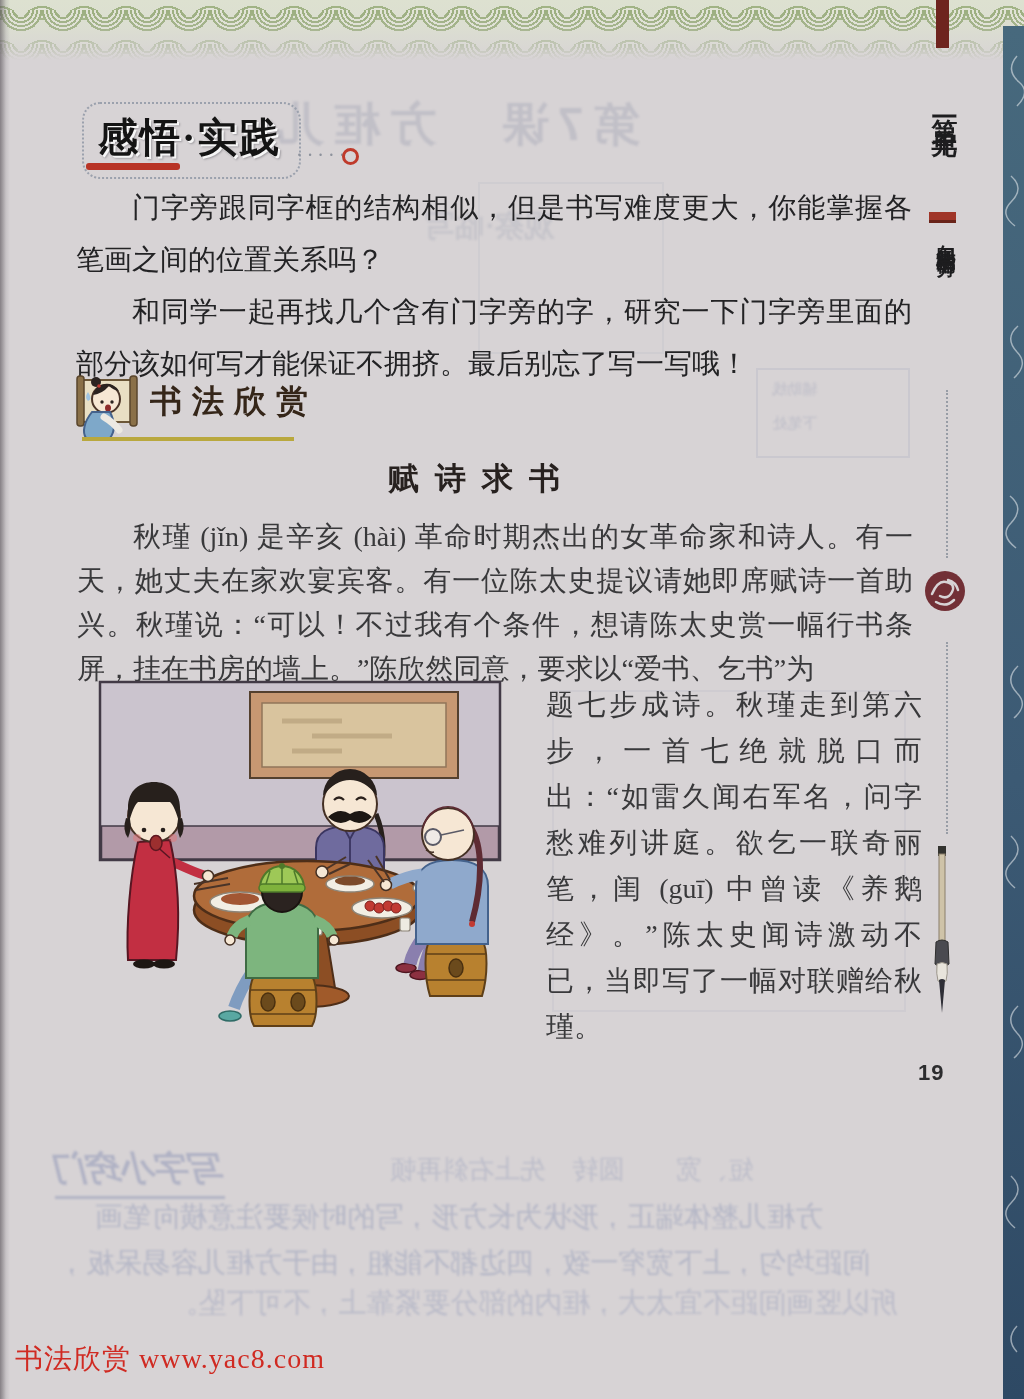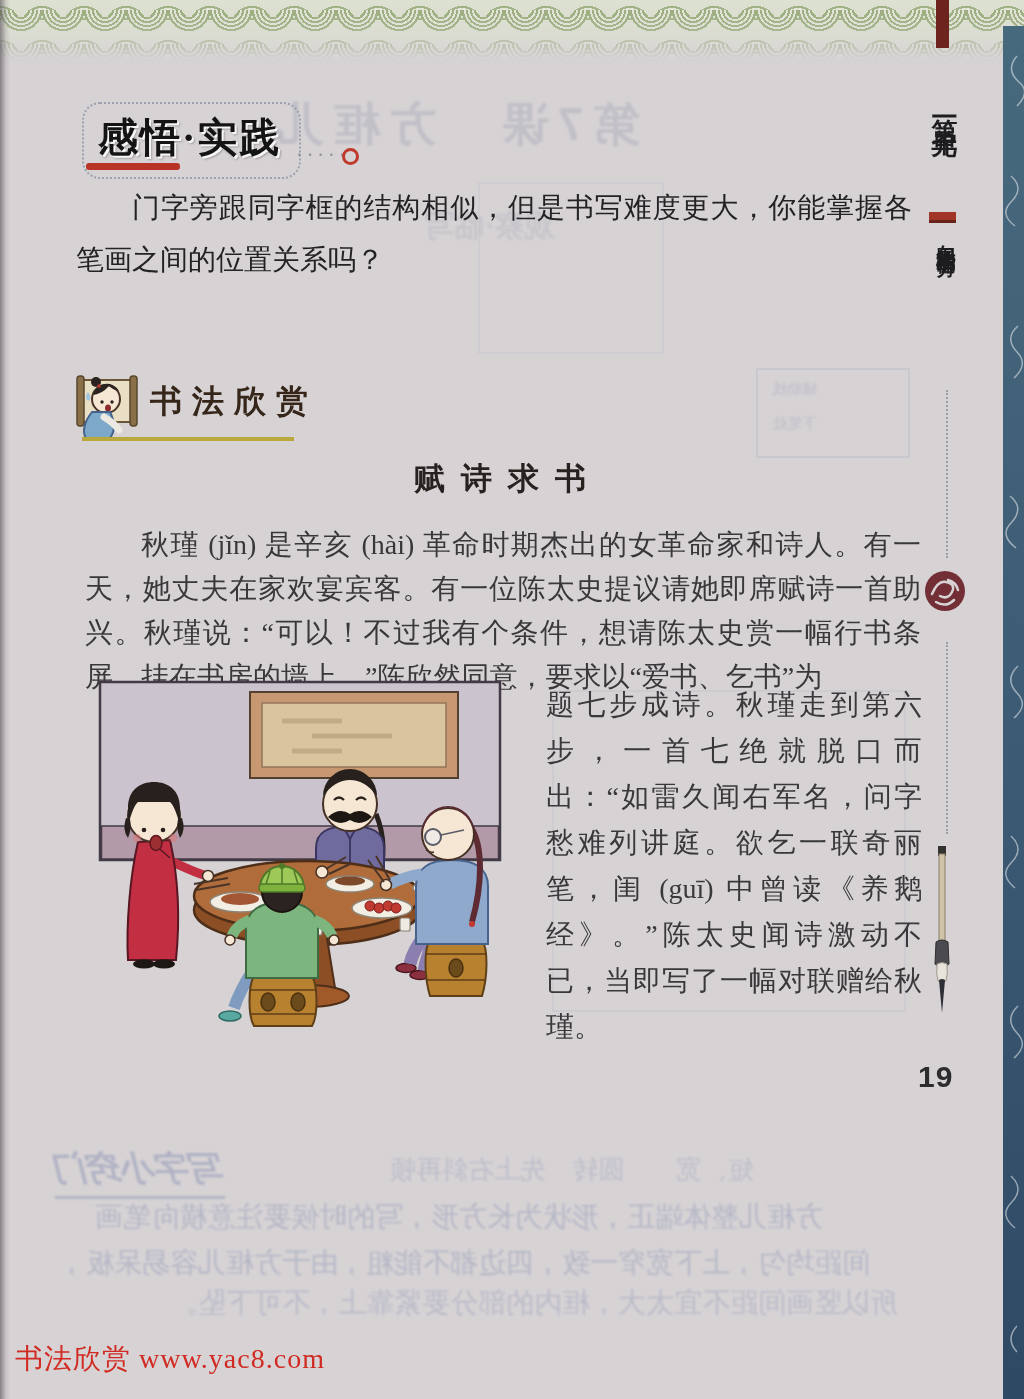--- a/index.html
+++ b/index.html
@@ -32,44 +32,44 @@
     font-family:"Liberation Sans", sans-serif;color:#1d1d1f;}
   .unit-title{left:928px;top:98px;font-size:26px;font-weight:700;letter-spacing:5px;}
   .unit-bar{left:929px;top:212px;width:27px;height:11px;background:#a03528;
     box-shadow:inset 0 -3px 0 rgba(60,20,12,.55);}
   .unit-subtitle{left:933px;top:230px;font-size:19px;font-weight:700;letter-spacing:2px;}
   .dotted-v{width:0;border-left:2px dotted #989da6;}
   .dv1{left:946px;top:390px;height:168px;}
   .dv2{left:946px;top:642px;height:192px;}
   .seal{left:922px;top:568px;}
   .brush{left:932px;top:846px;}
-  .page-number{left:918px;top:1060px;font-size:30px;font-weight:700;color:#2c2c2e;
+  .page-number{left:918px;top:1060px;font-size:22px;font-weight:700;color:#2c2c2e;
     font-family:"Liberation Sans", sans-serif;letter-spacing:1px;}
 
   
   .badge-box{left:82px;top:102px;padding:6px 18px 12px 14px;
     border:2px dotted #9ba1ad;border-radius:18px;
     font-family:Liberation Serif, serif;font-weight:900;font-size:40px;color:#141414;
     text-shadow:2px 2px 0 rgba(255,255,255,.9), 3px 3px 2px rgba(60,60,70,.35);
     letter-spacing:2px;}
   .badge-underline{left:86px;top:163px;width:94px;height:7px;background:#b83426;border-radius:3px;}
   .badge-dots{left:296px;top:144px;font-size:20px;color:#8d929c;letter-spacing:4px;}
   .badge-circle{left:342px;top:148px;width:11px;height:11px;border:3px solid #bf3a2b;border-radius:50%;}
   .para-block{left:76px;top:182px;width:836px;font-size:28px;line-height:52px;color:#232325;}
   .para-block p{margin:0;text-indent:2em;text-align:justify;}
 
   
   .story-badge-icon{left:74px;top:366px;}
   .story-badge-label{left:150px;top:380px;font-size:32px;font-weight:700;color:#352619;
     letter-spacing:10px;font-family:"Liberation Serif", serif;}
   .story-badge-underline{left:82px;top:437px;width:212px;height:4px;background:#b9a83e;}
-  .story-title{left:90px;top:458px;width:836px;text-align:center;font-size:31px;font-weight:900;
+  .story-title{left:64px;top:458px;width:836px;text-align:center;font-size:31px;font-weight:900;
     letter-spacing:16px;color:#27211f;font-family:"Liberation Sans", sans-serif;}
   .story-p1{left:76px;top:514px;width:836px;font-size:28px;line-height:44px;color:#39393b;
-    text-indent:2em;text-align:justify;margin:9px;}
+    text-indent:2em;text-align:justify;margin:1px;}
   .story-p2{left:534px;top:670px;width:376px;font-size:28px;line-height:46px;color:#39393b;
     text-align:justify;margin:12px;}
   .illustration{left:82px;top:676px;}
 
   
   .watermark{left:15px;top:1340px;font-size:28px;color:#d02a22;letter-spacing:1px;}
 
   
   .ghost{transform:scaleX(-1);filter:blur(0.8px);color:rgba(92,106,150,.25);
     font-family:"Liberation Sans", sans-serif;white-space:nowrap;}
@@ -144,20 +144,21 @@
 </div>
 <div class="abs page-number">19</div>
 
 <div class="abs badge-box"><span>感悟</span><span>·</span><span>实践</span></div>
 <div class="abs badge-underline"></div>
 <div class="abs badge-dots">·····</div>
 <div class="abs badge-circle"></div>
 
 <div class="abs para-block">
   <p>门字旁跟同字框的结构相似，但是书写难度更大，你能掌握各笔画之间的位置关系吗？</p>
+  <p>和同学一起再找几个含有门字旁的字，研究一下门字旁里面的部分该如何写才能保证不拥挤。最后别忘了写一写哦！</p>
 </div>
 
 <div class="abs story-badge-icon">
   <svg width="66" height="74" viewBox="0 0 66 74">
     <rect x="8" y="14" width="52" height="42" fill="#e9dfc4" stroke="#6b5637" stroke-width="2"></rect>
     <rect x="3" y="10" width="7" height="50" rx="3" fill="#8a7048" stroke="#5a462c" stroke-width="1.5"></rect>
     <rect x="56" y="10" width="7" height="50" rx="3" fill="#8a7048" stroke="#5a462c" stroke-width="1.5"></rect>
     <path d="M14,26 q-4,6 0,9 q5,-2 0,-9z" fill="#9fc3e0"></path>
     <circle cx="32" cy="33" r="14" fill="#f6e7d4" stroke="#4a3428" stroke-width="2"></circle>
     <path d="M19,29 a14,14 0 0 1 26,-4 q-6,-1 -10,-5 q-7,8 -16,9z" fill="#2b2320"></path>

